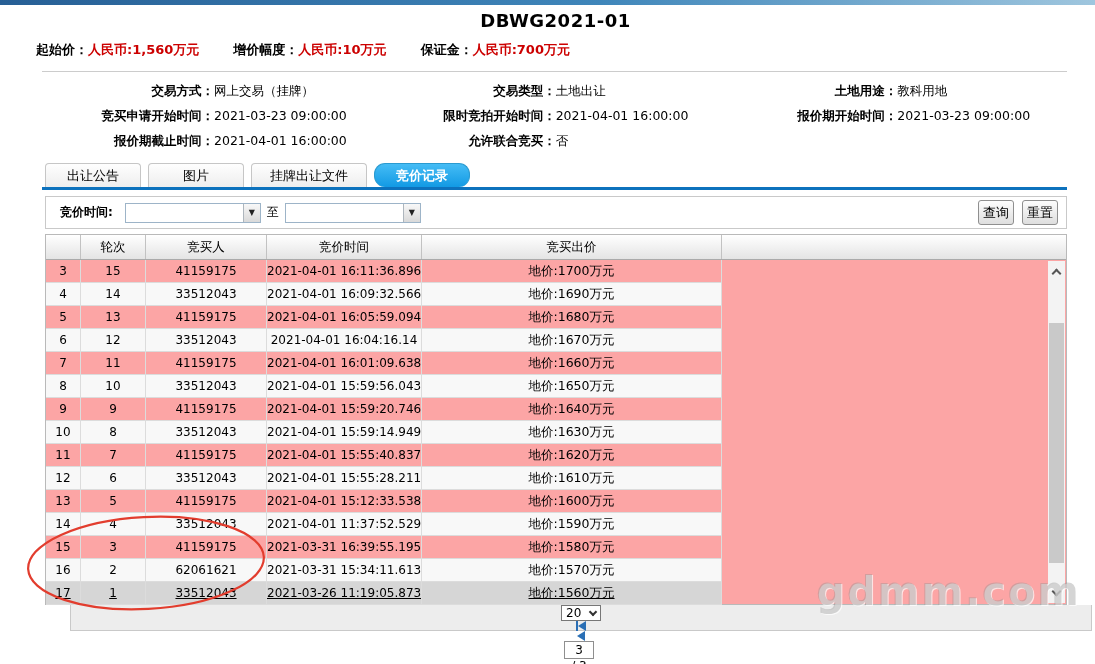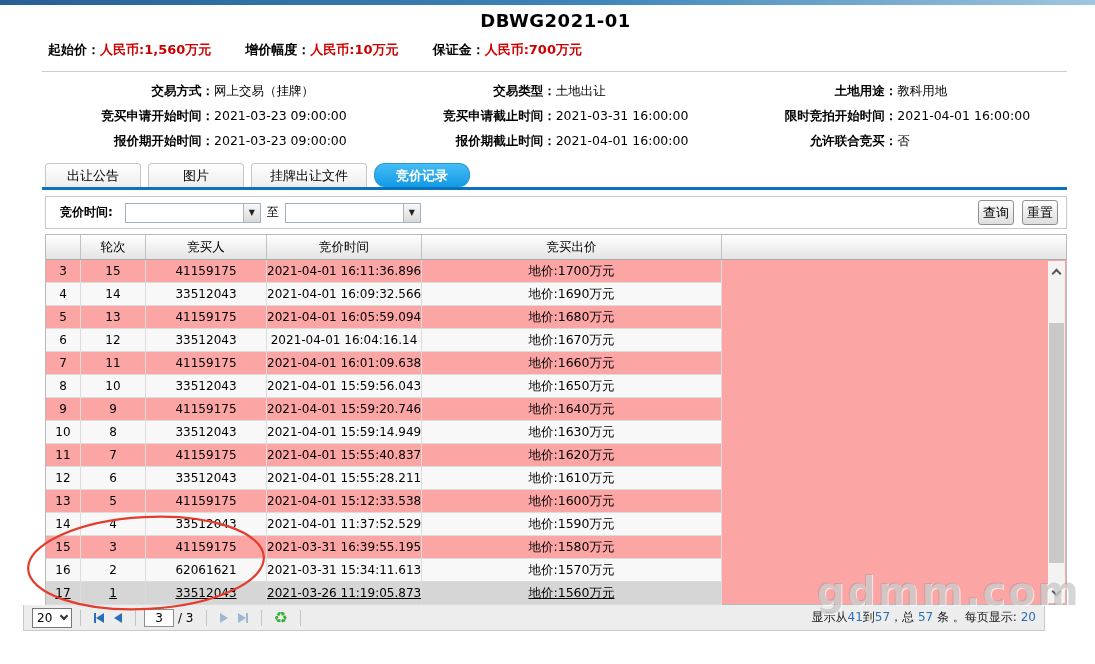--- a/index.html
+++ b/index.html
@@ -1,21 +1,21 @@
 <!DOCTYPE html>
 <html style="--accent-blue: #129ae4; --tab-underline: #0d72bd; --price-red: #cc0000; --link-blue: #2a6fb5; --refresh-green: #3aae3a; --annotation-red: #e23d2e;"><head>
 <meta charset="utf-8">
 <style>
   * { margin:0; padding:0; box-sizing:border-box; }
   html,body { width:1095px; height:664px; overflow:hidden; background:#fff;
     font-family:"DejaVu Sans","Liberation Sans",sans-serif; font-size:12px; color:#000; }
   .topbar { height:5px; width:100%;
     background:linear-gradient(to right,#275f95,#3f86ba 55%,#9fc6de); }
   .page-title { text-align:center; font-size:18px; font-weight:bold; padding-top:5px; letter-spacing:.5px;padding-left:16px; }
-  .summary-row { margin:10px 0 0 48px; display:flex; gap:34px; font-weight:bold; font-size:13px; }
+  .summary-row { margin:10px 0 0 36px; display:flex; gap:34px; font-weight:bold; font-size:13px; }
   .summary-item .val { color:var(--price-red,#c00); }
   .sep-line { margin:12px 0 0 42px; width:1025px; border-top:1px solid #ccc; }
   .info-grid { margin:10px 0 0 42px; width:1025px; display:grid;
     grid-template-columns:1fr 1fr 1fr; row-gap:7px; font-size:12.5px; }
   .info-cell { display:flex; line-height:18px; }
   .info-cell .lbl { font-weight:bold; width:172px; text-align:right; white-space:nowrap; }
   .info-cell .val { white-space:nowrap; }
 
   .tabs { margin:13px 0 0 45px; display:flex; gap:7px; height:24px; position:relative; }
   .tab { min-width:96px; padding:0 18px; height:24px; line-height:24px; text-align:center;
@@ -51,22 +51,22 @@
   .c0 { width:35px; } .c1 { width:65px; } .c2 { width:121px; } .c3 { width:155px; } .c4 { width:300px; font-size:12.5px; }
 
   .vscroll { position:absolute; top:26px; right:1px; bottom:1px; width:17px; background:#f3f3f3; }
   .sb-btn { position:absolute; left:0; width:17px; height:17px; display:flex; align-items:center; justify-content:center; cursor:pointer; }
   .sb-up { top:2px; } .sb-down { bottom:2px; }
   .chev { width:7px; height:7px; border-right:2px solid #555; border-bottom:2px solid #555; }
   .chev.up { transform:rotate(-135deg); margin-top:4px; }
   .chev.down { transform:rotate(45deg); margin-bottom:3px; }
   .sb-thumb { position:absolute; left:1px; width:15px; top:62px; height:240px; background:#c9c9c9; cursor:grab; }
 
-  .pager { margin-left:23px; width:1022px; height:26px; background:#ededed;
-    border:1px solid #c9c9c9; border-top:none; display:flex; align-items:center; padding:0 8px; }
+  .pager { margin-left:70px; width:1022px; height:26px; background:#ededed;
+    border:1px solid #c9c9c9; border-top:none; display:flex; align-items:center; padding:0 8px;flex-direction:column; }
   .pg-sep { width:1px; height:16px; background:#c5c5c5; margin:0 8px; }
   .size-select { width:40px; height:20px; border:1px solid #777; background:#fff;
     display:flex; align-items:center; justify-content:space-between; padding:0 4px; cursor:pointer; }
   .size-select .chev2 { width:6px; height:6px; border-right:2px solid #333; border-bottom:2px solid #333;
     transform:rotate(45deg); margin-top:-3px; }
   .pg-btn { display:flex; align-items:center; margin:0 5px; cursor:pointer; }
   .tri { width:0; height:0; border-top:5px solid transparent; border-bottom:5px solid transparent; }
   .tri.left  { border-right:8px solid var(--link-blue,#3d7ab8); }
   .tri.right { border-left:8px solid #9db8d2; }
   .bar-v { width:2px; height:10px; background:var(--link-blue,#3d7ab8); }
@@ -115,24 +115,20 @@
     </div>
   <div class="info-cell">
       <span class="lbl">土地用途：</span>
       <span class="val">教科用地</span>
     </div>
   <div class="info-cell">
       <span class="lbl">竞买申请开始时间：</span>
       <span class="val">2021-03-23 09:00:00</span>
     </div>
   <div class="info-cell">
-      <span class="lbl">竞买申请截止时间：</span>
-      <span class="val">2021-03-31 16:00:00</span>
-    </div>
-  <div class="info-cell">
       <span class="lbl">限时竞拍开始时间：</span>
       <span class="val">2021-04-01 16:00:00</span>
     </div>
   <div class="info-cell">
       <span class="lbl">报价期开始时间：</span>
       <span class="val">2021-03-23 09:00:00</span>
     </div>
   <div class="info-cell">
       <span class="lbl">报价期截止时间：</span>
       <span class="val">2021-04-01 16:00:00</span>

